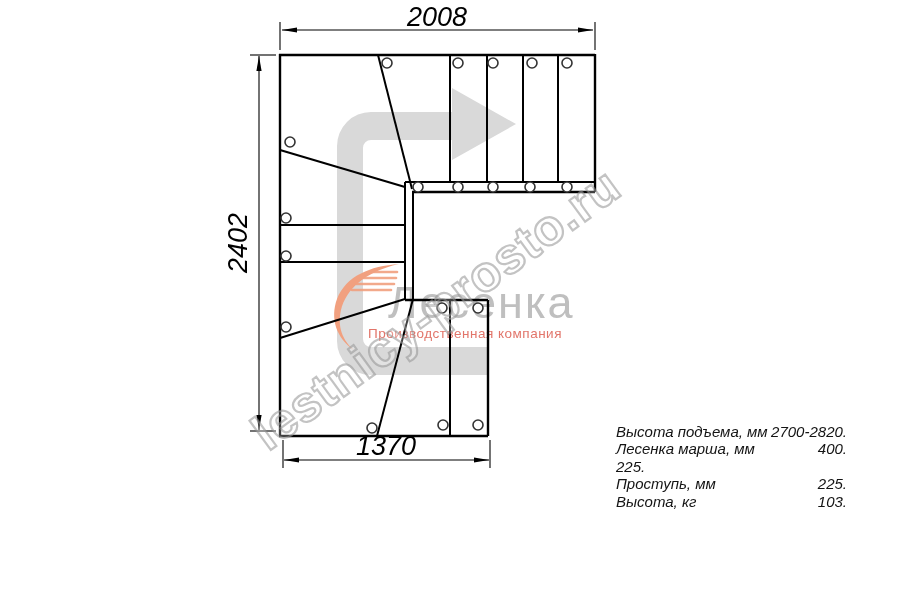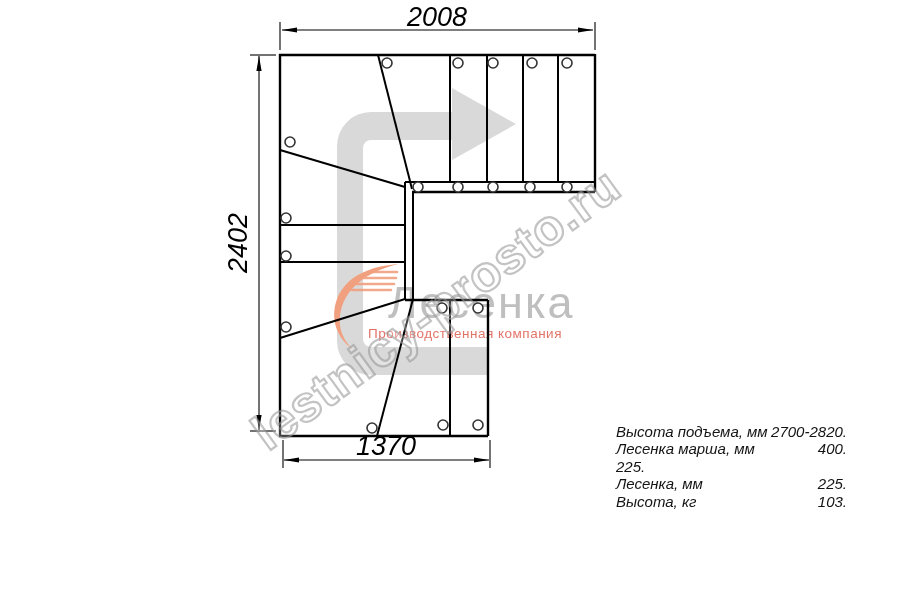--- a/index.html
+++ b/index.html
@@ -127,21 +127,21 @@
     <span class="spec-val">2700-2820.</span>
   </div>
   <div class="spec-row">
     <span>Лесенка марша, мм</span>
     <span class="spec-val">400.</span>
   </div>
   <div class="spec-row">
     <span class="spec-val">225.</span>
   </div>
   <div class="spec-row">
-    <span>Лесенка, мм</span>
+    <span>Проступь, мм</span>
     <span class="spec-val">225.</span>
   </div>
   <div class="spec-row">
     <span>Высота, кг</span>
     <span class="spec-val">103.</span>
   </div>
 </div>
 
 </div>
 

